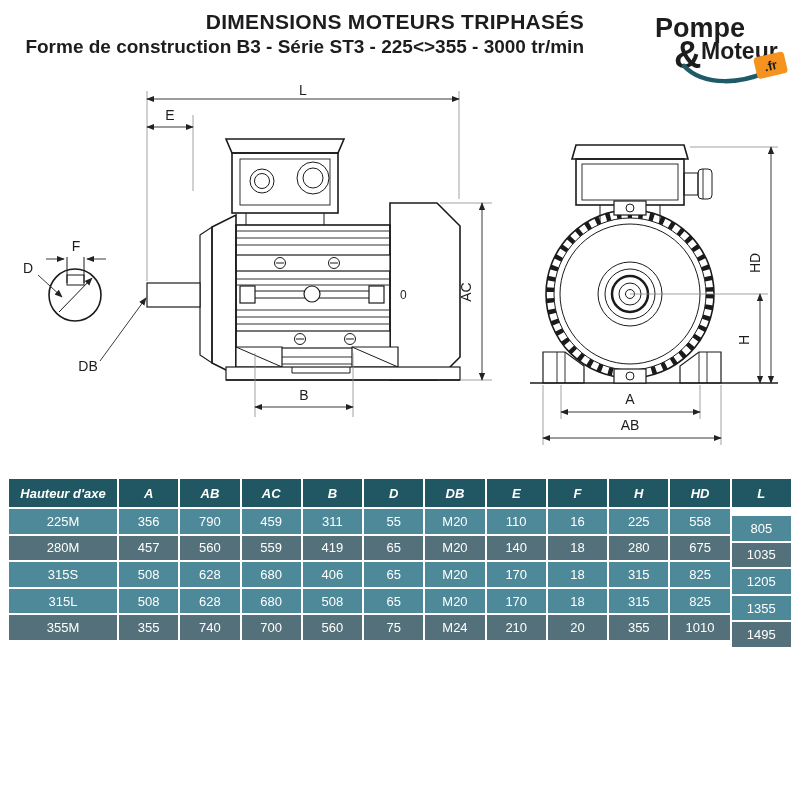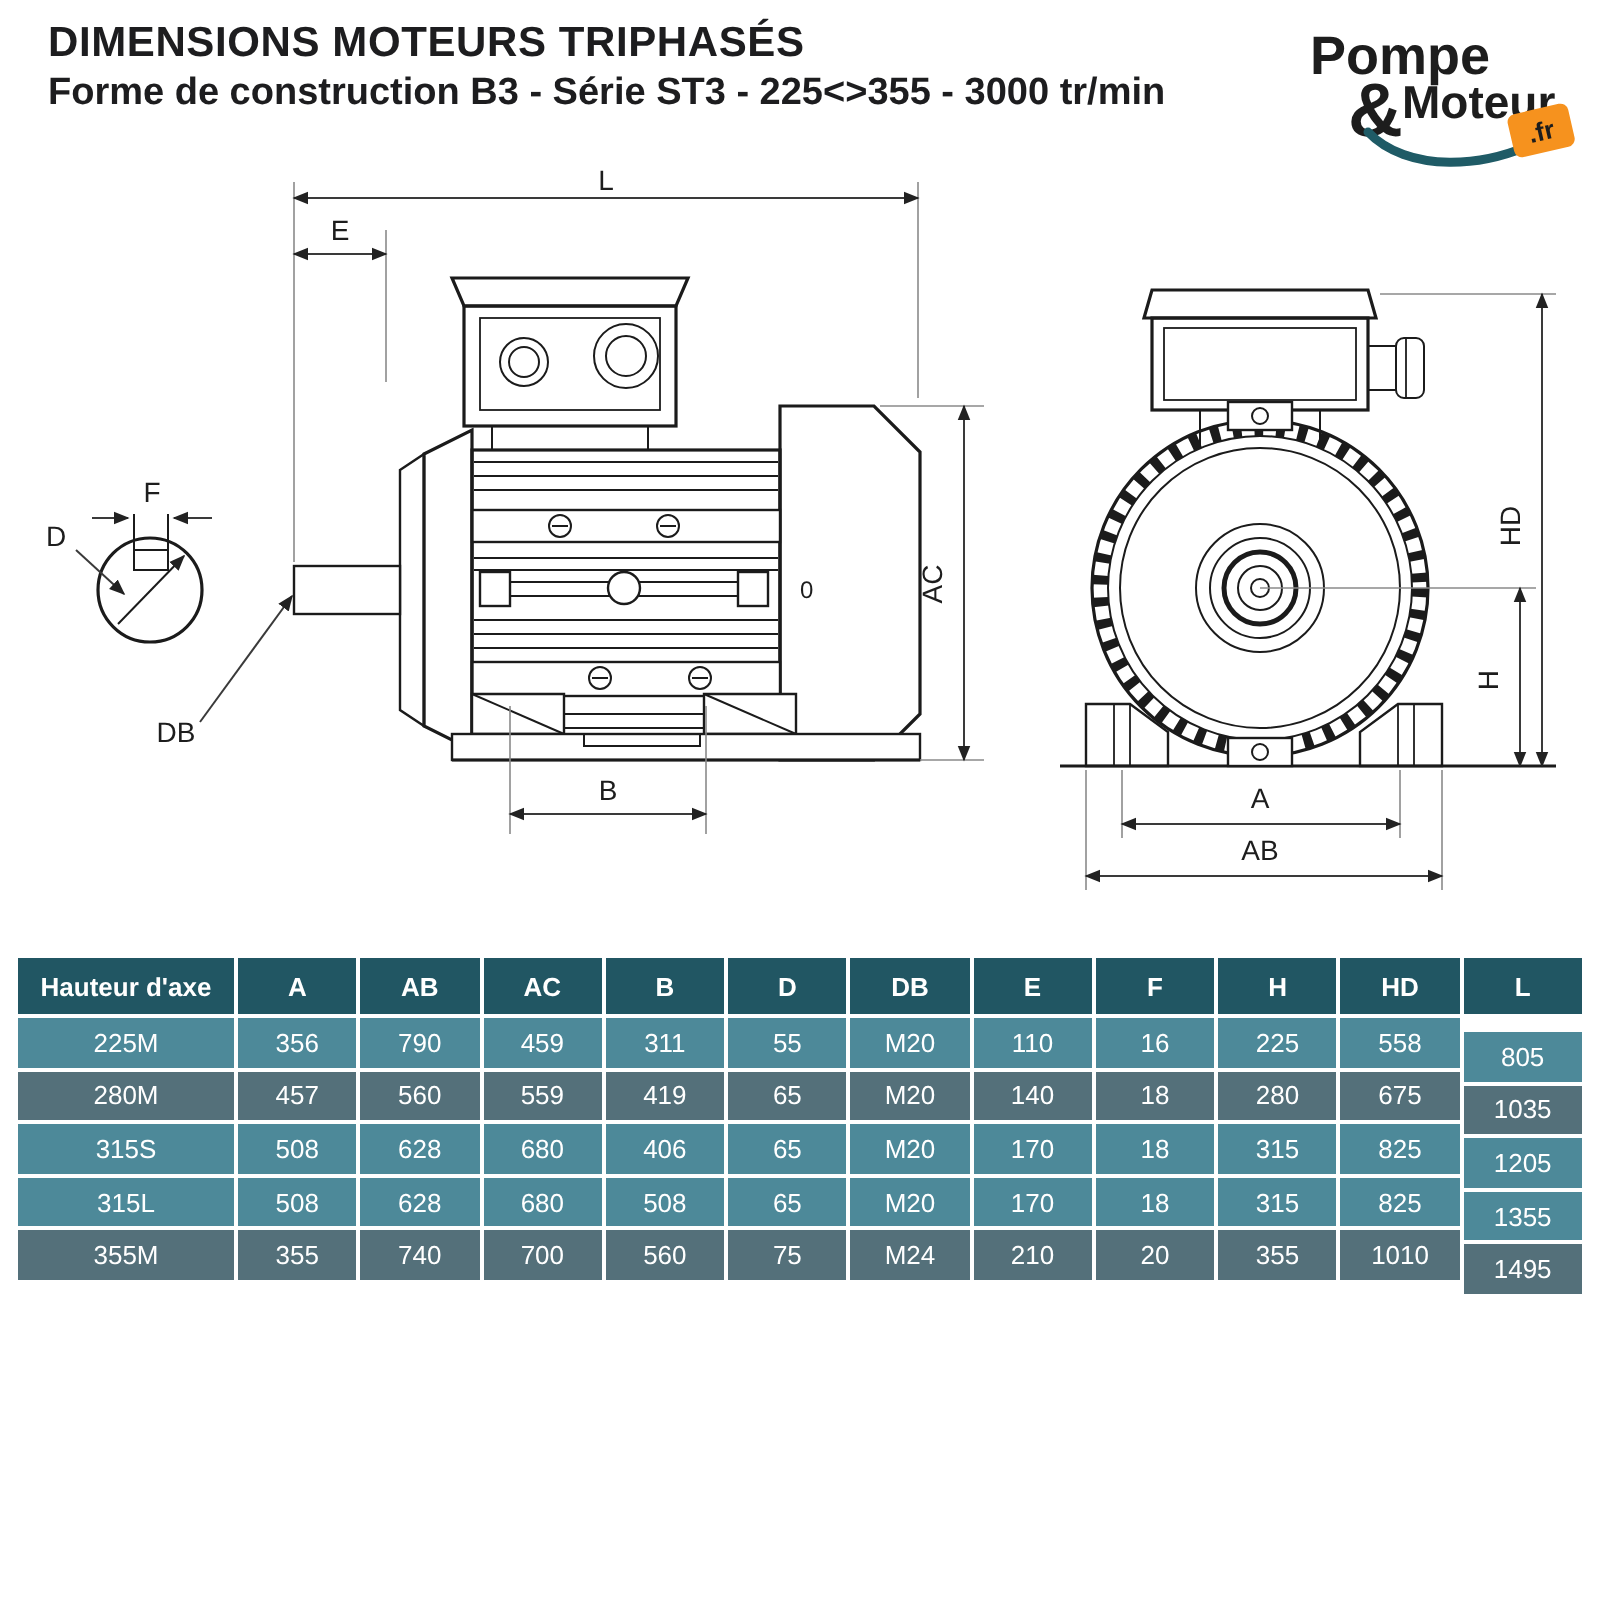--- a/index.html
+++ b/index.html
@@ -1,39 +1,39 @@
 <!DOCTYPE html>
 <html style="--header-bg: #215663; --row-light: #4d8999; --row-dark: #54707a; --row-hl: #f6921e; --logo-teal: #1f5b66; --logo-orange: #f6921e;"><head>
 <meta charset="utf-8">
 <style>
   html,body{margin:0;padding:0;background:#fff;}
   .page{position:relative;width:800px;height:800px;background:#ffffff;overflow:hidden;
         font-family:"Liberation Sans",sans-serif;}
   
-  .hdr{position:absolute;left:24px;top:10px;width:560px;color:#1d1d1f;}
+  .hdr{position:absolute;left:24px;top:10px;width:560px;color:#1d1d1f;text-align:right;}
   .hdr h1{margin:0;font-size:21px;font-weight:800;letter-spacing:.3px;}
   .hdr p{margin:2px 0 0 0;font-size:19px;font-weight:700;}
   
   svg text{font-family:"Liberation Sans",sans-serif;fill:#1d1d1d;}
   .ol{stroke:#1b1b1b;stroke-width:1.6;fill:none;}
   .dl{stroke:#1b1b1b;stroke-width:1;fill:none;}
   .rib{stroke:#1b1b1b;stroke-width:.9;fill:none;}
   .wf{stroke:#1b1b1b;stroke-width:1.2;fill:#fff;}
   .dim{stroke:#3a3a3a;stroke-width:1;fill:none;}
   .ext{stroke:#8a8a8a;stroke-width:.8;fill:none;}
   .lbl{font-size:14px;}
   .svgside{position:absolute;left:0;top:85px;}
   .svgfront{position:absolute;left:510px;top:85px;}
   .logo{position:absolute;left:608px;top:6px;}
   
   table.dims{position:absolute;left:8px;top:478px;width:784px;border-collapse:separate;
              border-spacing:0;table-layout:fixed;}
   table.dims th,table.dims td{box-sizing:border-box;border:1.5px solid #fff;color:#fff;
              text-align:center;vertical-align:middle;font-size:13px;overflow:hidden;}
-  table.dims th{background:var(--header-bg,#215663);font-weight:700;height:30px;}
+  table.dims th{background:var(--header-bg,#215663);font-weight:700;height:30px;font-style:italic;}
   table.dims td{height:26.6px;font-weight:400;}
   tr.lt td{background:var(--row-light,#4d8999);}
   tr.dk td{background:var(--row-dark,#54707a);}
   tr.hl td{background:var(--row-hl,#f6921e);}
   table.dims tbody td:last-child{transform:translateY(7px);}
 </style>
 </head>
 <body>
 
 <div class="page">

